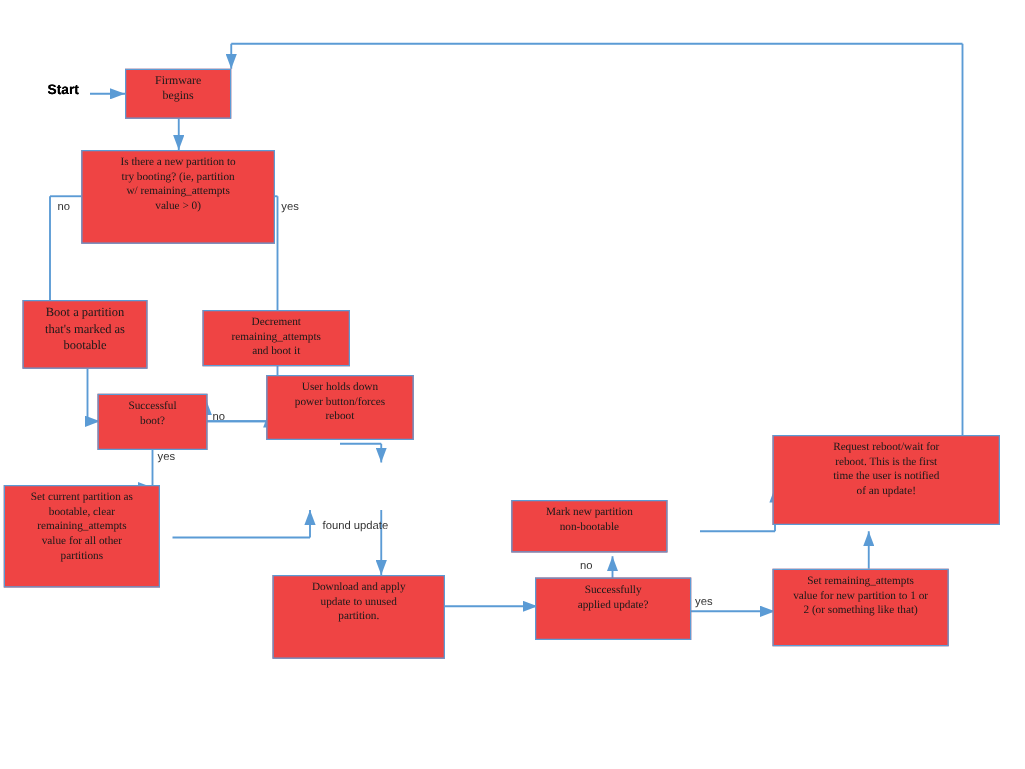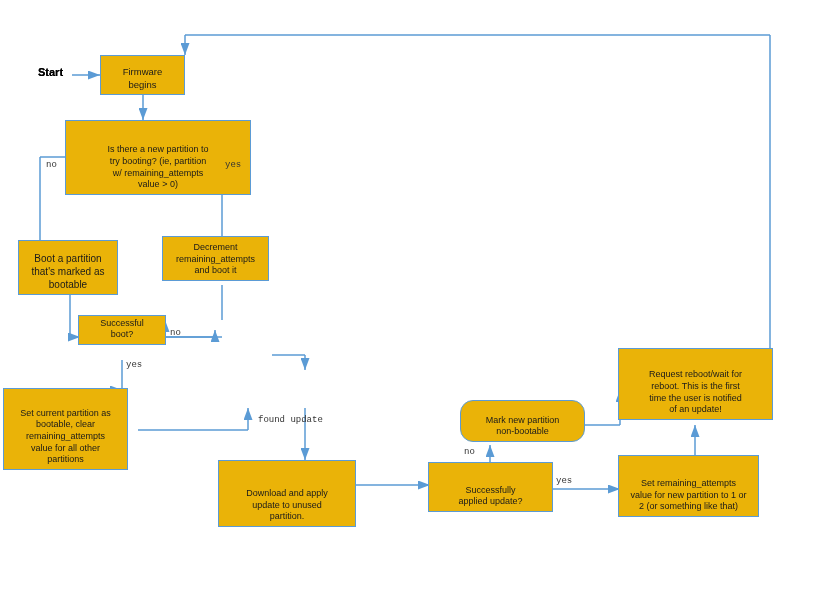--- a/index.html
+++ b/index.html
@@ -26,37 +26,37 @@
       top: 0;
       left: 0;
       width: 820px;
       height: 615px;
       pointer-events: none;
     }
 
     
     .box {
       position: absolute;
-      background: #eab308;
+      background: #ef4444;
       border: 1px solid #5b9bd5;
       text-align: center;
       display: flex;
-      align-items: flex-end;
+      align-items: flex-start;
       justify-content: center;
       font-size: 9.5px;
       color: #1a1a1a;
       line-height: 1.3;
       padding: 3px;
+      font-family: Liberation Serif, serif;
     }
 
     .label-text {
       position: absolute;
       font-size: 9px;
       color: #333;
-      font-family: Liberation Mono, monospace;
     }
 
     .start-label {
       position: absolute;
       font-weight: bold;
       font-size: 11px;
       color: #000;
     }
   </style>
 </head>
@@ -120,77 +120,82 @@
 
   </svg>
 
   <div class="start-label" style="left:38px; top:66px;">Start</div>
 
   <div class="box" style="left:100px; top:55px; width:85px; height:40px;">
     <span style="white-space:pre-line;">Firmware
 begins</span>
   </div>
 
-  <div class="box" style="left:65px; top:120px; width:186px; height:75px;">
+  <div class="box" style="left:65px; top:120px; width:155px; height:75px;">
     <span style="white-space:pre-line; font-size:9px;">Is there a new partition to
 try booting? (ie, partition
 w/ remaining_attempts
 value &gt; 0)</span>
   </div>
 
   <div class="box" style="left:18px; top:240px; width:100px; height:55px;">
     <span style="white-space:pre-line; font-size:10px;">Boot a partition
 that's marked as
 bootable</span>
   </div>
 
-  <div class="box" style="left:162px; top:236px; width:107px; height:45px;">
+  <div class="box" style="left:162px; top:248px; width:118px; height:45px;">
     <span style="white-space:pre-line; font-size:9px;">Decrement
 remaining_attempts
 and boot it</span>
   </div>
 
-  <div class="box" style="left:78px; top:315px; width:88px; height:30px;">
+  <div class="box" style="left:78px; top:315px; width:88px; height:45px;">
     <span style="white-space:pre-line; font-size:9px;">Successful
 boot?</span>
   </div>
 
+  <div class="box" style="left:213px; top:300px; width:118px; height:52px;">
+    <span style="white-space:pre-line; font-size:9px;">User holds down
+power button/forces
+reboot</span>
+  </div>
 
   <div class="box" style="left:3px; top:388px; width:125px; height:82px;">
     <span style="white-space:pre-line; font-size:9px;">Set current partition as
 bootable, clear
 remaining_attempts
 value for all other
 partitions</span>
   </div>
 
 
   <div class="box" style="left:218px; top:460px; width:138px; height:67px;">
     <span style="white-space:pre-line; font-size:9px;">Download and apply
 update to unused
 partition.</span>
   </div>
 
-  <div class="box" style="left:460px; top:400px; width:125px; height:42px;border-radius:13px;">
+  <div class="box" style="left:409px; top:400px; width:125px; height:42px;">
     <span style="white-space:pre-line; font-size:9px;">Mark new partition
 non-bootable</span>
   </div>
 
   <div class="box" style="left:428px; top:462px; width:125px; height:50px;">
     <span style="white-space:pre-line; font-size:9px;">Successfully
 applied update?</span>
   </div>
 
   <div class="box" style="left:618px; top:455px; width:141px; height:62px;">
     <span style="white-space:pre-line; font-size:9px;">Set remaining_attempts
 value for new partition to 1 or
 2 (or something like that)</span>
   </div>
 
-  <div class="box" style="left:618px; top:348px; width:155px; height:72px;">
+  <div class="box" style="left:618px; top:348px; width:182px; height:72px;">
     <span style="white-space:pre-line; font-size:9px;">Request reboot/wait for
 reboot. This is the first
 time the user is notified
 of an update!</span>
   </div>
 
   <div class="label-text" style="left:46px; top:160px;">no</div>
   <div class="label-text" style="left:225px; top:160px;">yes</div>
   <div class="label-text" style="left:170px; top:328px;">no</div>
   <div class="label-text" style="left:126px; top:360px;">yes</div>

